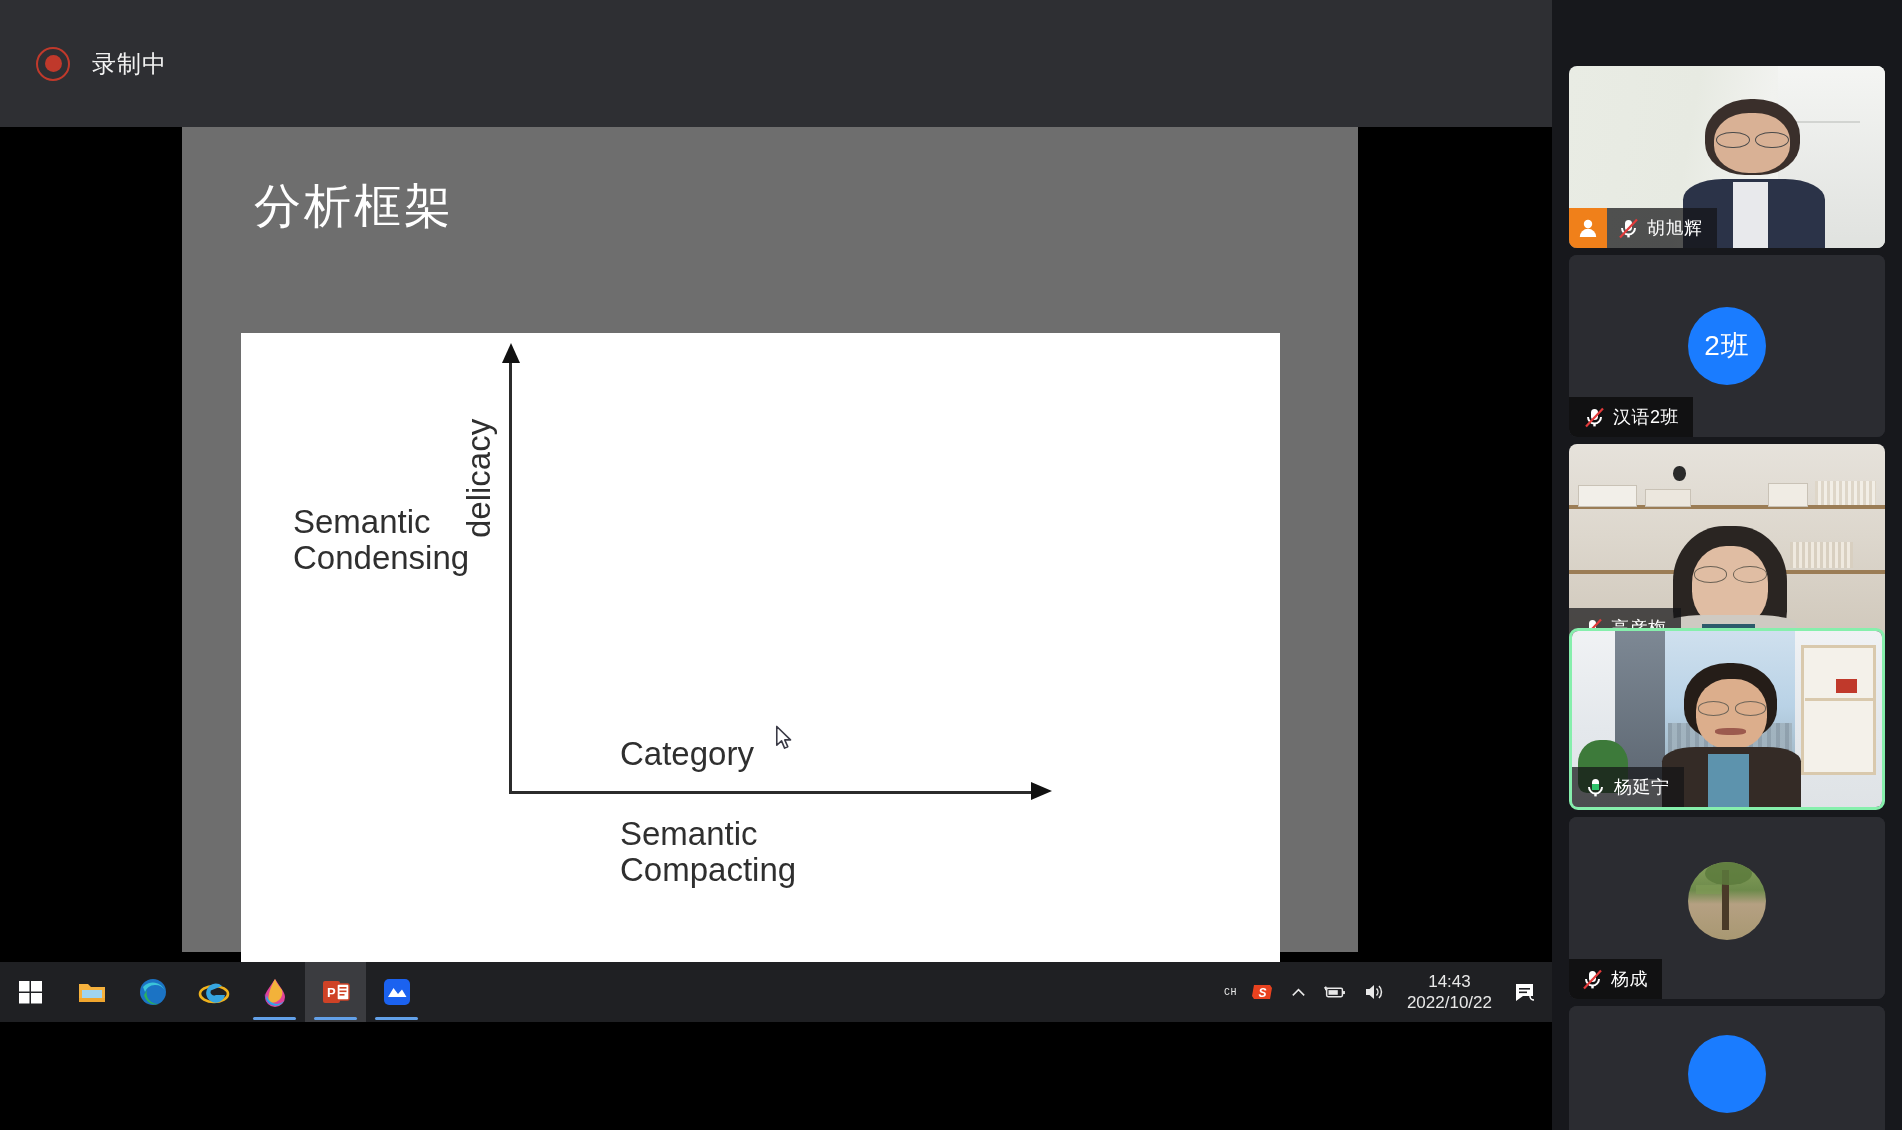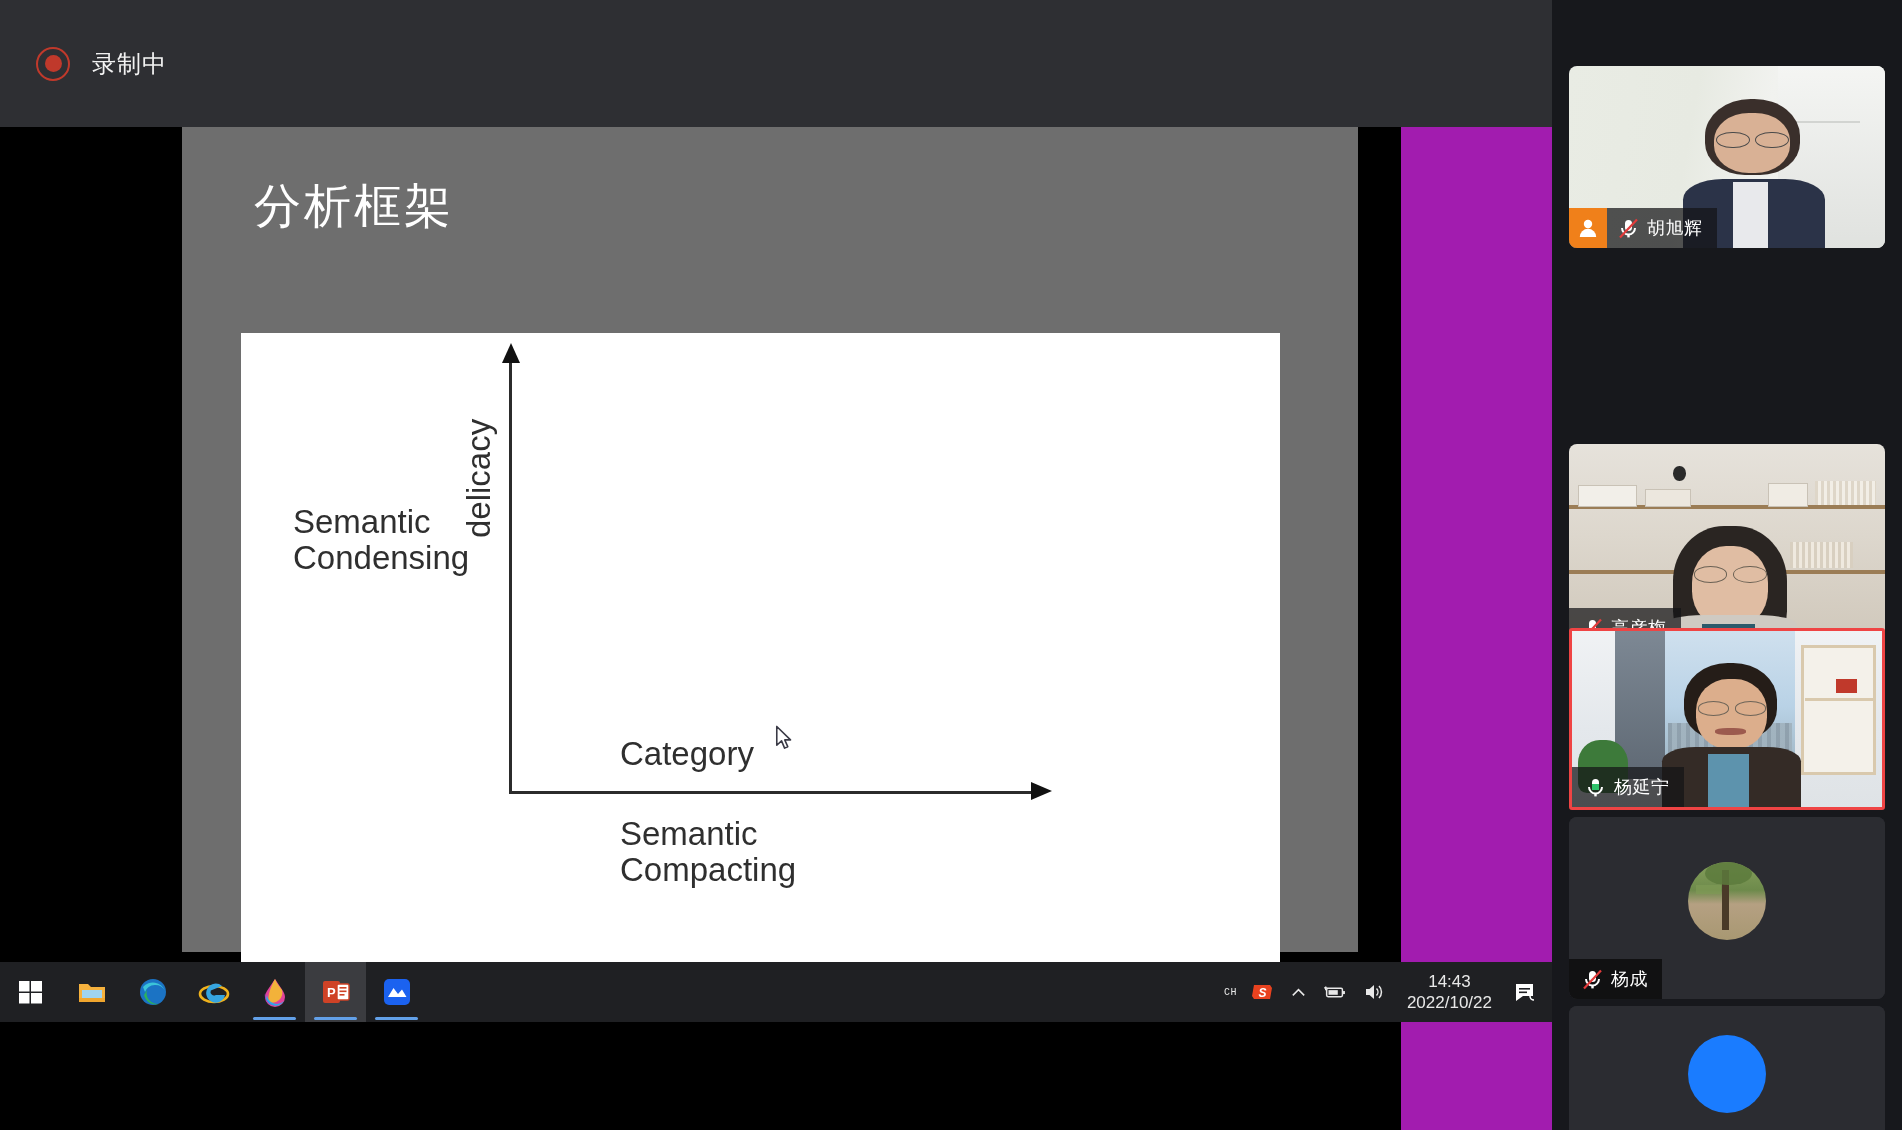--- a/index.html
+++ b/index.html
@@ -62,21 +62,21 @@
     color: #f2f2f2;
     font-size: 24px;
     letter-spacing: 1px;
     white-space: nowrap;
   }
 
   
   #share-canvas {
     position: absolute;
     left: 0; top: 127px;
-    width: 1401px;
+    width: 1552px;
     height: 1003px;
     background: #000;
   }
 
   
   #slide {
     position: absolute;
     left: 182px; top: 0px;
     width: 1176px;
     height: 825px;
@@ -255,22 +255,22 @@
   .tile {
     position: absolute;
     left: 17px;
     width: 316px;
     border-radius: 8px;
     overflow: hidden;
     background: #2b2c31;
     box-sizing: border-box;
   }
   .tile.speaking {
-    border: 3px solid #ef4444;
-    border-radius: 3px;
+    border: 3px solid #86efac;
+    border-radius: 9px;
   }
   .tile-video {
     position: absolute;
     inset: 0;
     overflow: hidden;
   }
   .name-plate {
     position: absolute;
     left: 0;
     bottom: 0;
@@ -511,20 +511,38 @@
             <rect x="9" y="4" width="7" height="11" rx="3.5" fill="#ffffff"></rect>
             <path d="M6 12 a6.5 6.5 0 0 0 13 0" fill="none" stroke="#ffffff" stroke-width="2"></path>
             <rect x="11.3" y="18" width="2.4" height="3.4" fill="#ffffff"></rect>
             <line x1="4" y1="21.5" x2="21" y2="3.5" stroke="#e23b3b" stroke-width="2.2"></line>
           </svg>
         </div>
         <div class="nm">胡旭辉</div>
       </div>
     </div>
 
+    <div class="tile" style="top:255px;height:182px;">
+      <div class="tile-video" style="background:#2b2c31;">
+        <div class="avatar-circle">
+          <span>2班</span>
+        </div>
+      </div>
+      <div class="name-plate" style="background:rgba(14,14,16,0.9);">
+        <div class="mic-wrap" style="margin-left:8px;">
+          <svg width="25" height="25" viewBox="0 0 25 25">
+            <rect x="9" y="4" width="7" height="11" rx="3.5" fill="#ffffff"></rect>
+            <path d="M6 12 a6.5 6.5 0 0 0 13 0" fill="none" stroke="#ffffff" stroke-width="2"></path>
+            <rect x="11.3" y="18" width="2.4" height="3.4" fill="#ffffff"></rect>
+            <line x1="4" y1="21.5" x2="21" y2="3.5" stroke="#e23b3b" stroke-width="2.2"></line>
+          </svg>
+        </div>
+        <div class="nm">汉语2班</div>
+      </div>
+    </div>
 
     <div class="tile" style="top:444px;height:204px;">
       <div class="tile-video" style="background:linear-gradient(180deg,#e6e2db 0%,#ddd7cd 45%,#cfc7ba 100%);">
         <div style="position:absolute;left:0;top:30%;width:100%;height:4px;background:#9b7d56;"></div>
         <div style="position:absolute;left:0;top:62%;width:100%;height:4px;background:#9b7d56;"></div>
         <div style="position:absolute;left:3%;top:20%;width:18%;height:10%;background:#f2efe9;border:1px solid #c9c2b6;"></div>
         <div style="position:absolute;left:24%;top:22%;width:14%;height:8%;background:#ece7de;border:1px solid #c9c2b6;"></div>
         <div style="position:absolute;left:63%;top:19%;width:12%;height:11%;background:#f0ece4;border:1px solid #c9c2b6;"></div>
         <div style="position:absolute;left:78%;top:18%;width:19%;height:12%;background:repeating-linear-gradient(90deg,#ded6c8 0 3px,#f2eee6 3px 6px);"></div>
         <div style="position:absolute;left:70%;top:48%;width:20%;height:13%;background:repeating-linear-gradient(90deg,#d8cfc0 0 3px,#efe9df 3px 6px);"></div>

